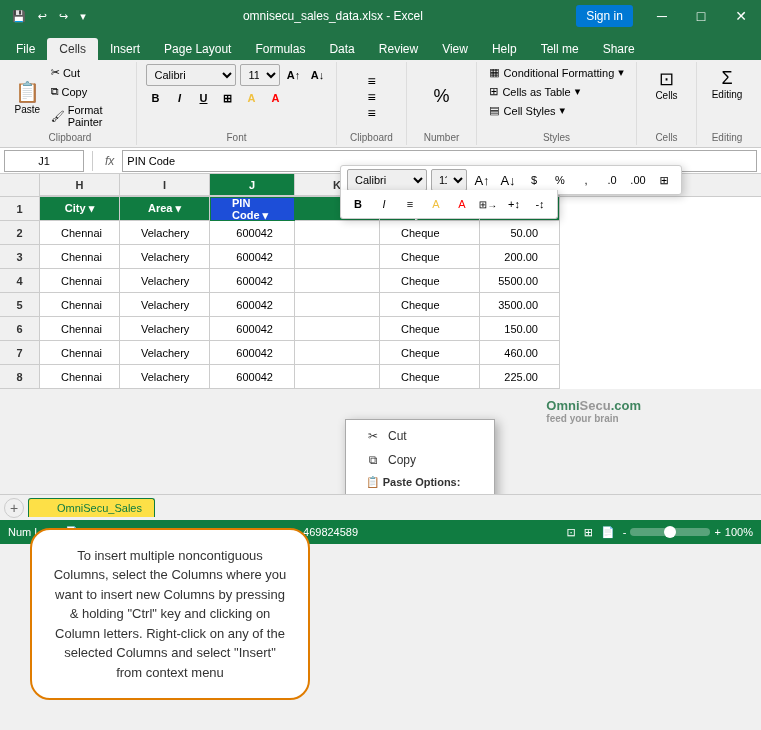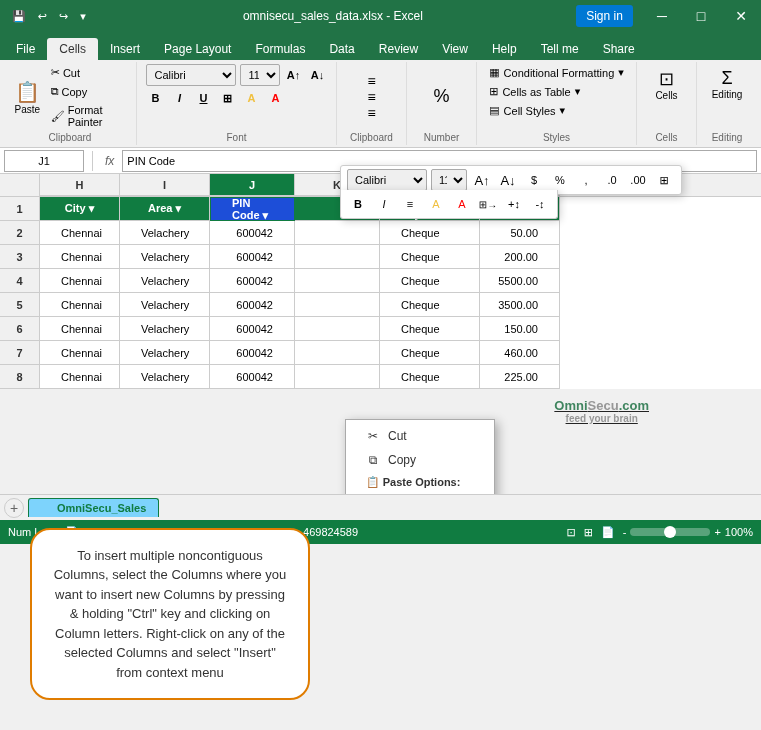--- a/index.html
+++ b/index.html
@@ -93,38 +93,38 @@
     .ctx-item { padding: 5px 20px; font-size: 12px; cursor: pointer; display: flex; align-items: center; gap: 8px; color: #333; }
     .ctx-item.disabled { color: #aaa; cursor: default; }
     .ctx-icon { width: 14px; text-align: center; font-size: 12px; }
 
     
     .paste-label { font-size: 11px; font-weight: bold; color: #333; padding: 4px 20px 2px; }
 
     
     .sheet-tabs-bar { background: #f0f0f0; border-top: 1px solid #ccc; height: 26px; display: flex; align-items: center; padding: 0 4px; gap: 4px; }
     .sheet-tab { padding: 3px 12px; border: 1px solid #ccc; border-bottom: none; background: #e0e0e0; font-size: 11px; cursor: pointer; border-radius: 3px 3px 0 0; }
-    .sheet-tab.active { background: #7dd3fc; color: #107c41; font-weight: bold; border-color: #107c41; padding-left: 28px; }
+    .sheet-tab.active { background: #fde047; color: #107c41; font-weight: normal; border-color: #107c41; padding-left: 28px; }
     .add-sheet-btn { width: 20px; height: 20px; border: 1px solid #ccc; border-radius: 50%; display: flex; align-items: center; justify-content: center; cursor: pointer; font-size: 14px; color: #666; }
 
     
     .status-bar { background: #107c41; color: white; height: 24px; display: flex; align-items: center; justify-content: space-between; padding: 0 8px; font-size: 11px; }
     .status-left { display: flex; align-items: center; gap: 8px; }
     .status-right { display: flex; align-items: center; gap: 8px; }
     .zoom-bar { display: flex; align-items: center; gap: 4px; }
 
     
     .tooltip-bubble { position: absolute; bottom: 30px; left: 30px; width: 280px; background: white; border: 2px solid #e07c00; border-radius: 20px; padding: 16px 20px; font-size: 13px; color: #333; text-align: center; line-height: 1.5; z-index: 300; }
 
     
-    .watermark { position: absolute; bottom: 70px; right: 112px; opacity: 0.85; font-size: 13px; font-weight: bold; z-index: 50; text-decoration: underline; }
+    .watermark { position: absolute; bottom: 70px; right: 120px; opacity: 0.85; font-size: 13px; font-weight: bold; z-index: 50; }
     .watermark-omni { color: #217346; }
     .watermark-secu { color: #888; }
     .watermark-com { color: #217346; }
-    .watermark-sub { font-size: 10px; color: #888; text-align: center; }
+    .watermark-sub { font-size: 10px; color: #888; text-align: left; }
 
     .sign-in-btn { background: #0078d4; color: white; border: none; padding: 4px 10px; border-radius: 3px; font-size: 12px; cursor: pointer; }
     .spreadsheet-wrapper { position: relative; overflow: hidden; }
   </style>
 </head>
 <body>
 
 <div class="title-bar">
   <div class="title-bar-left">
     <div class="quick-access">

